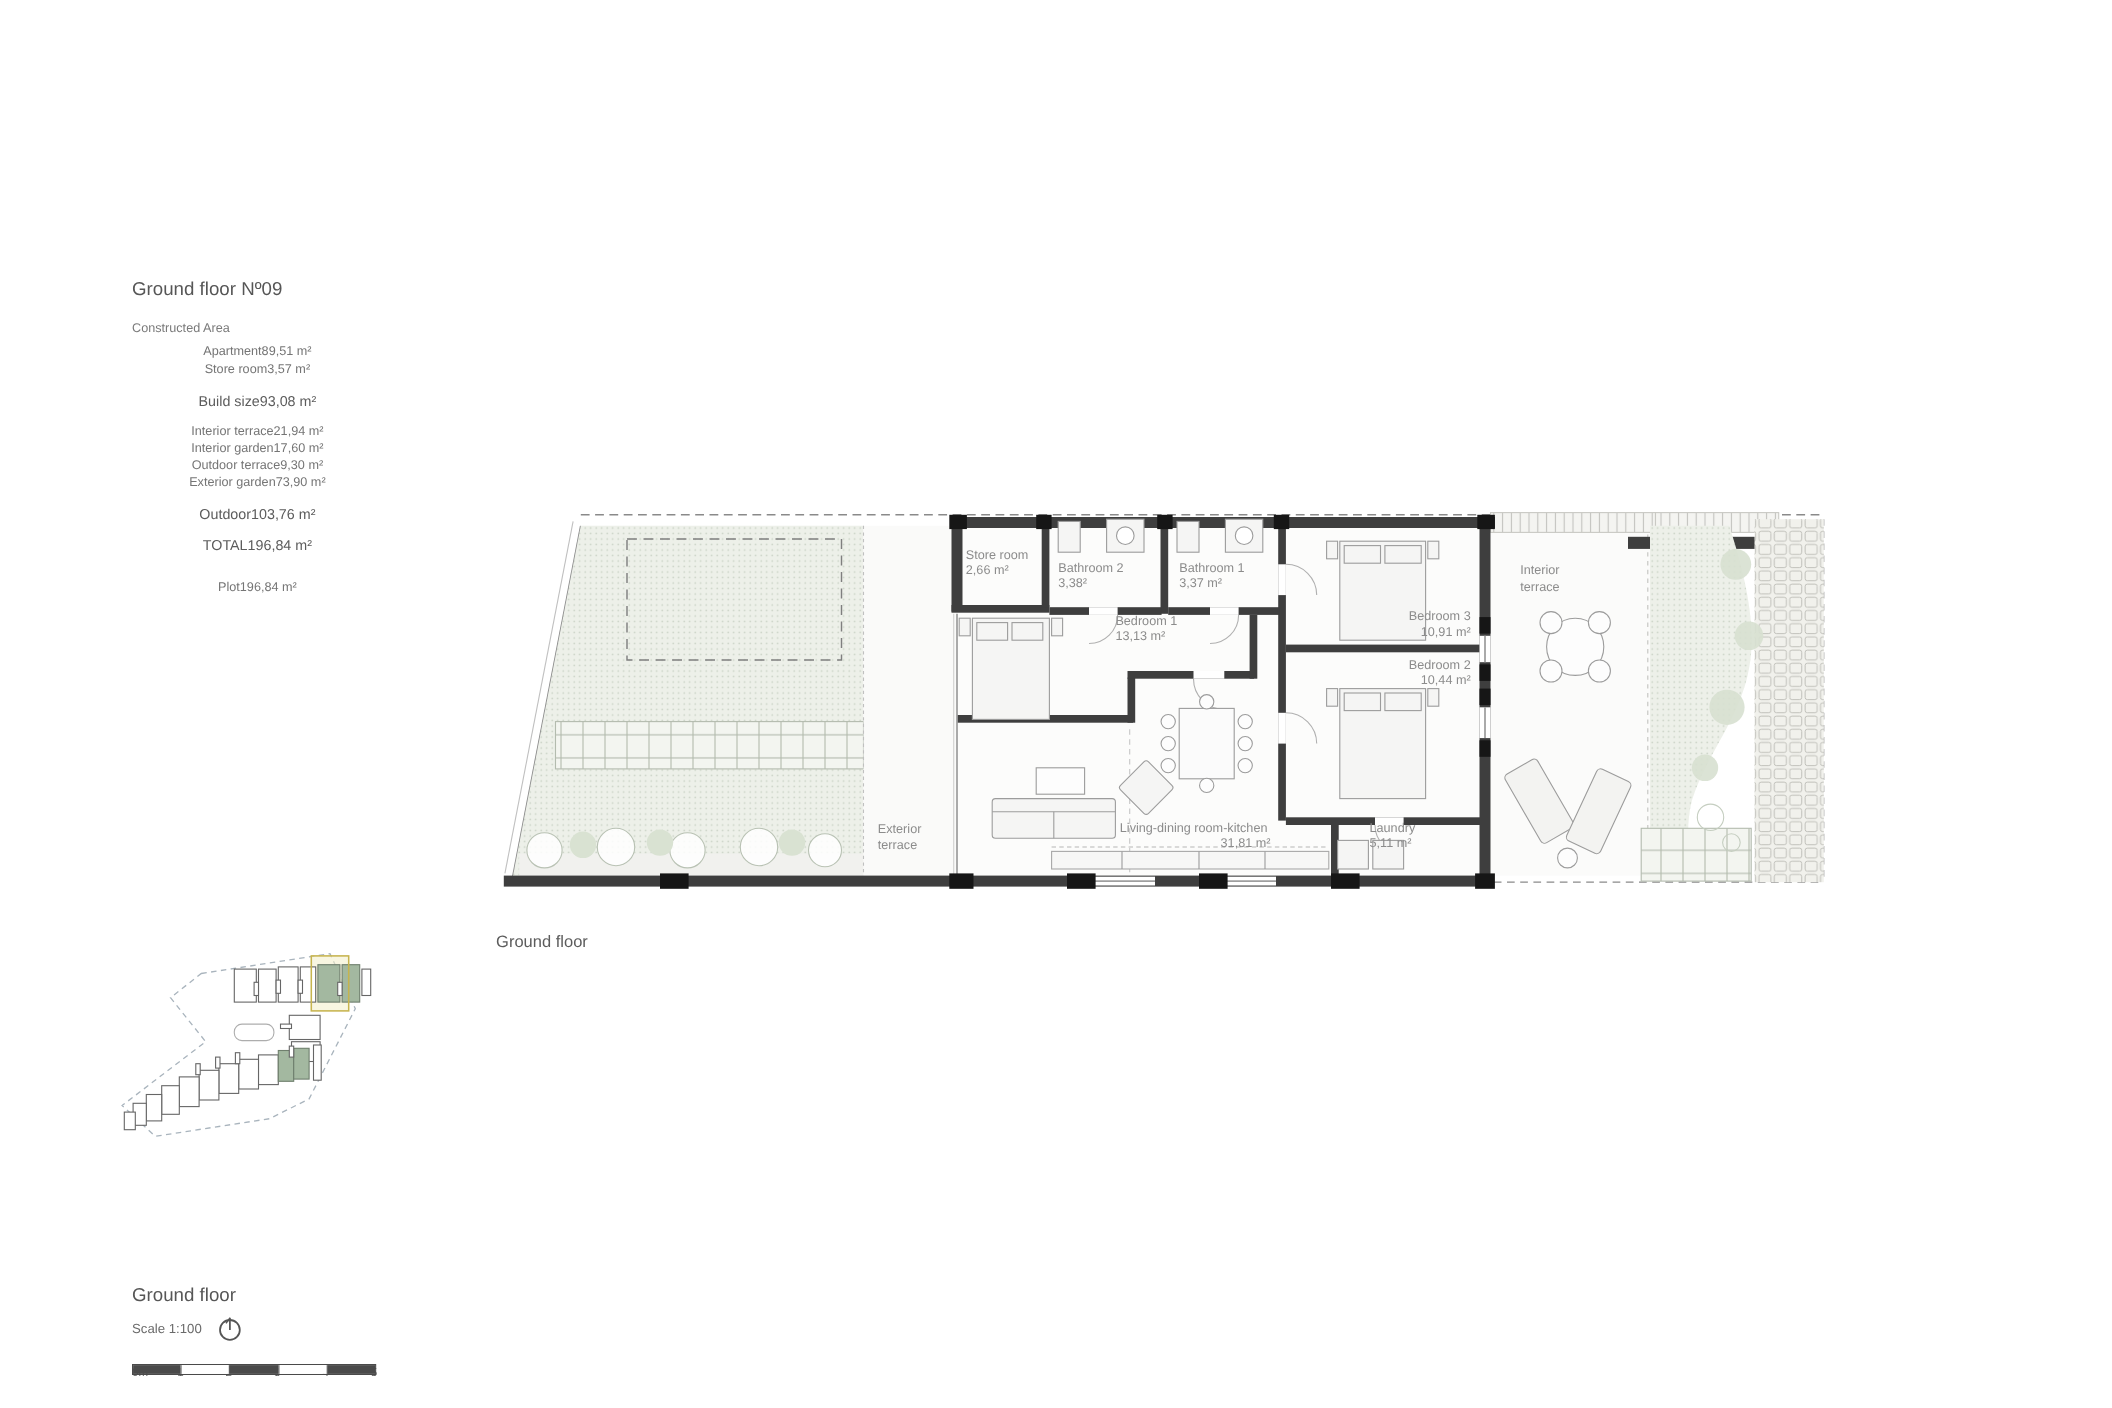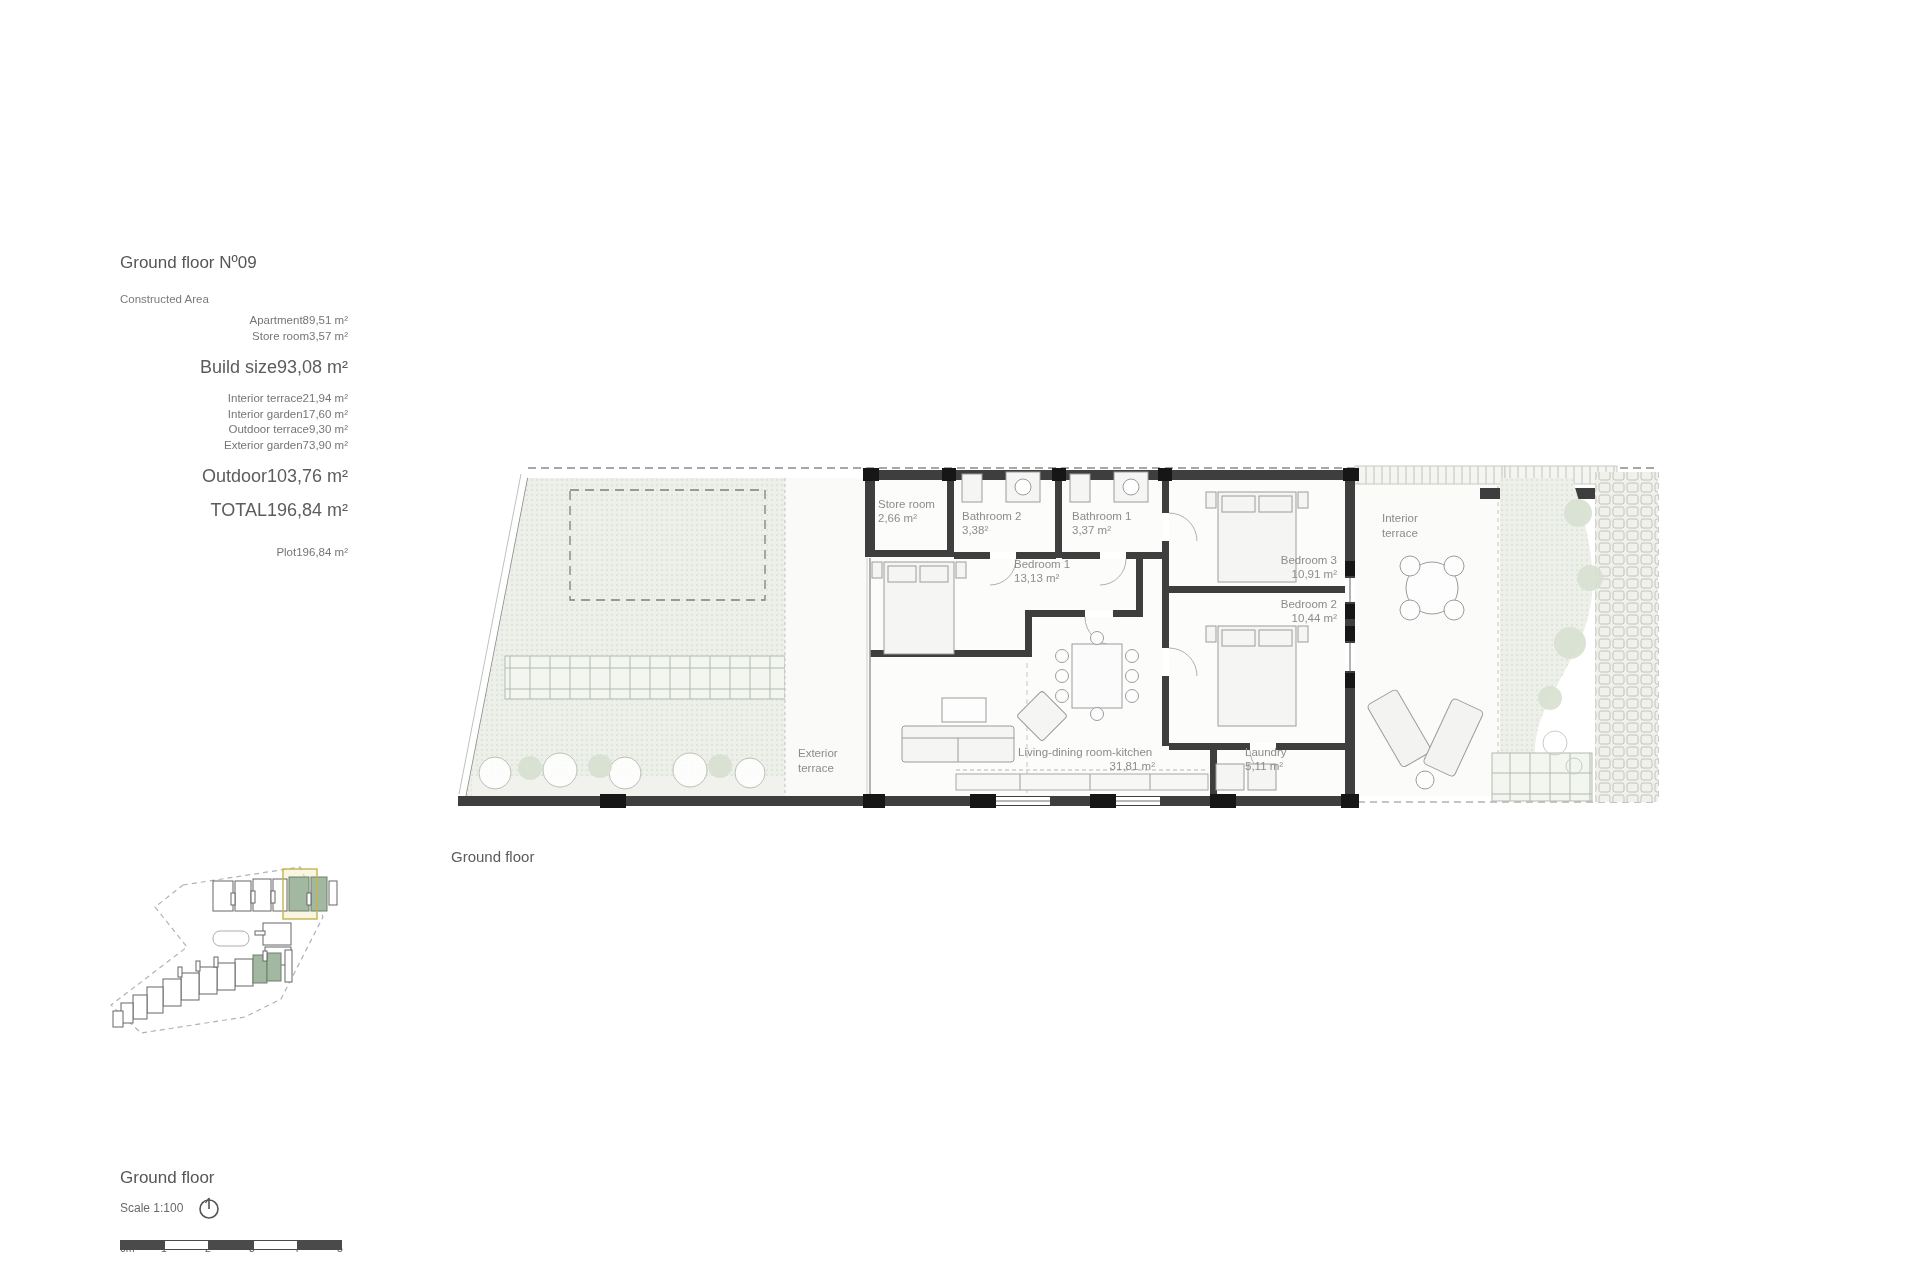--- a/index.html
+++ b/index.html
@@ -2,23 +2,23 @@
 <html><head>
 <meta charset="utf-8">
 <style>
   html,body{margin:0;padding:0;background:#fff;}
   #page{position:relative;width:1920px;height:1280px;background:#ffffff;overflow:hidden;
         font-family:"Liberation Sans", sans-serif;color:#6a6a6a;}
   
   #summary{position:absolute;left:120px;top:253px;width:228px;}
   #summary .title{font-size:17px;color:#565656;margin:0 0 20px 0;font-weight:400;}
   #summary .colhead{font-size:11.5px;text-align:left;color:#7a7a7a;margin-bottom:8px;}
-  .srow{display:flex;justify-content:flex-end;align-items:baseline;}
+  .srow{display:flex;justify-content:center;align-items:baseline;}
   .r-sm{font-size:11.5px;line-height:15.5px;color:#757575;}
-  .r-lg{font-size:18px;color:#5c5c5c;margin:13px 0;}
+  .r-lg{font-size:13px;color:#5c5c5c;margin:13px 0;}
   .gap{height:11px;}
   
   #plan-caption{position:absolute;left:451px;top:848px;font-size:15px;color:#5c5c5c;}
   
   #footer{position:absolute;left:120px;top:1168px;width:260px;}
   #footer .ftitle{font-size:17px;color:#565656;margin-bottom:8px;}
   #footer .scale-row{display:flex;align-items:center;gap:14px;font-size:12px;color:#6a6a6a;margin-bottom:6px;}
   #scalebar{position:relative;width:220px;height:24px;}
   #scalebar .lab{position:absolute;top:16px;font-size:10.5px;color:#5c5c5c;transform:translateX(-50%);}
   #scalebar .lab.first{transform:none;}

